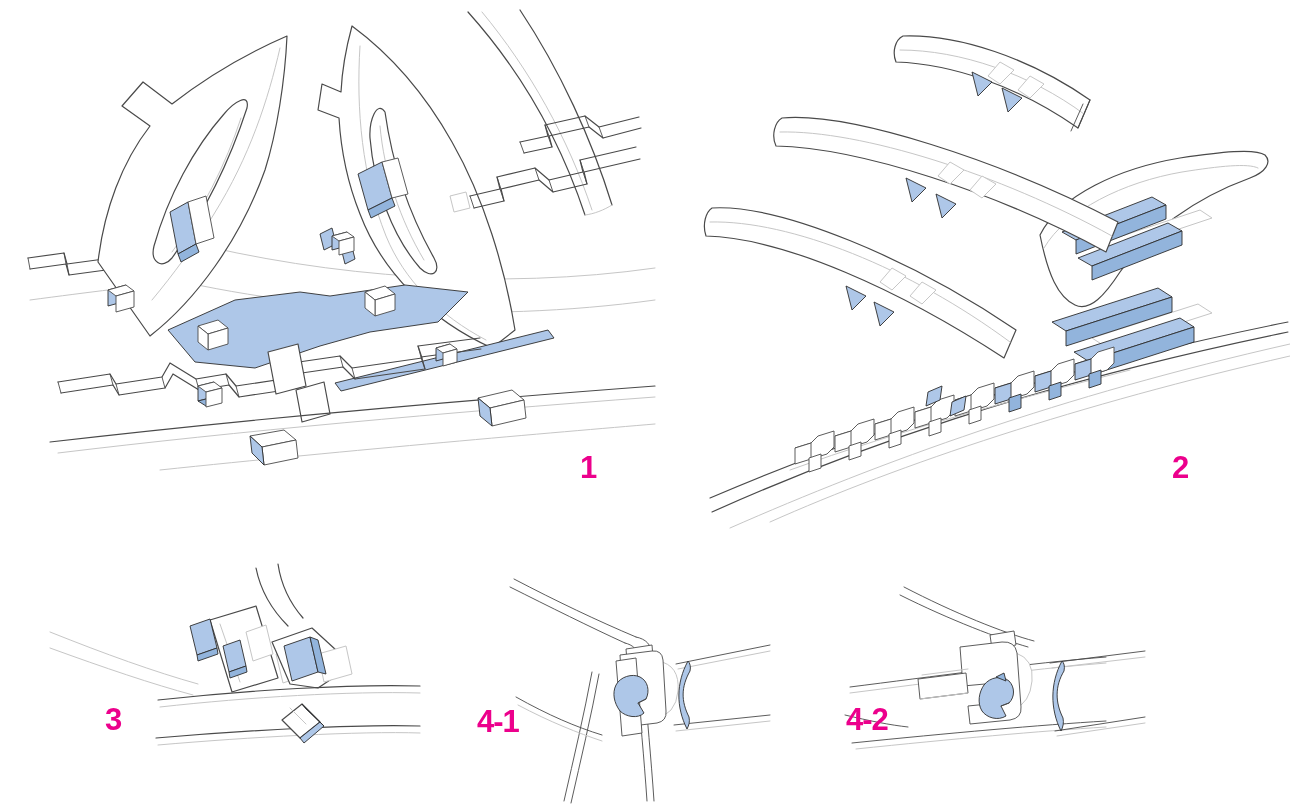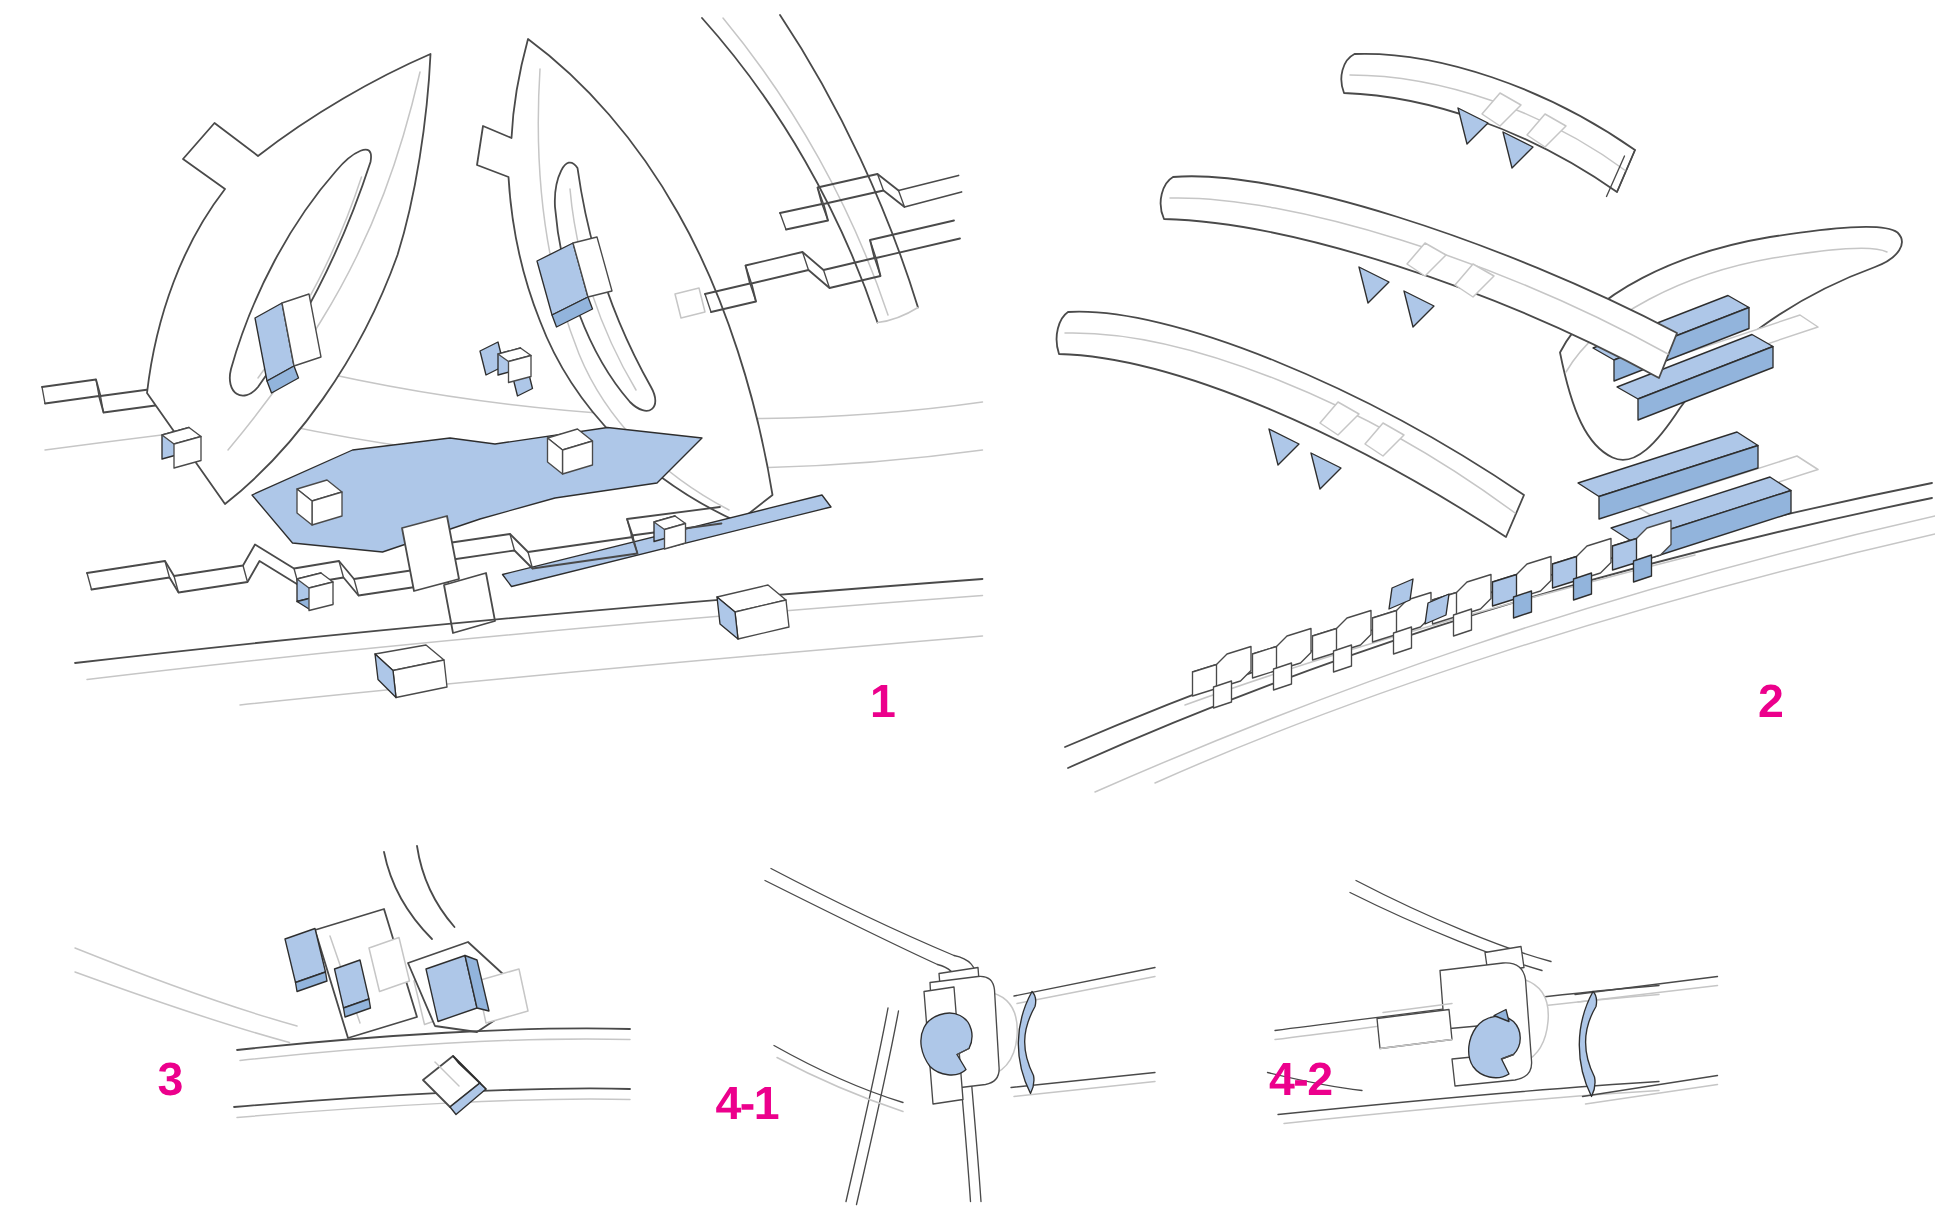--- a/index.html
+++ b/index.html
@@ -350,21 +350,21 @@
         <path class="lnl" d="M78,140 C110,157 138,168 162,176"></path>
       </g>
       <g>
         <path class="lnt" d="M236,99 L330,80"></path>
         <path class="lnl" d="M238,104 L330,86"></path>
         <path class="lnt" d="M234,160 L330,150"></path>
         <path class="lnl" d="M236,166 L330,156"></path>
         <path class="blue" d="M248,96 C236,118 236,142 247,164 C249,160 250,157 249,152 C241,136 241,122 250,106 C251,102 250,98 248,96 Z"></path>
       </g>
     </svg>
-    <span class="fig-label" style="left:37px;top:155px;">4-1</span>
+    <span class="fig-label" style="left:37px;top:141px;">4-1</span>
   </div>
 
   <div class="fig" style="left:800px;top:565px;text-align:right;">
     <svg width="370" height="245" viewBox="0 0 370 245">
       <g>
         <path class="lnt" d="M100,30 C150,55 200,74 228,82"></path>
         <path class="lnt" d="M104,22 C154,48 204,68 234,76"></path>
       </g>
       <g>
         <path class="lnt" d="M50,122 C130,112 230,98 306,92"></path>

